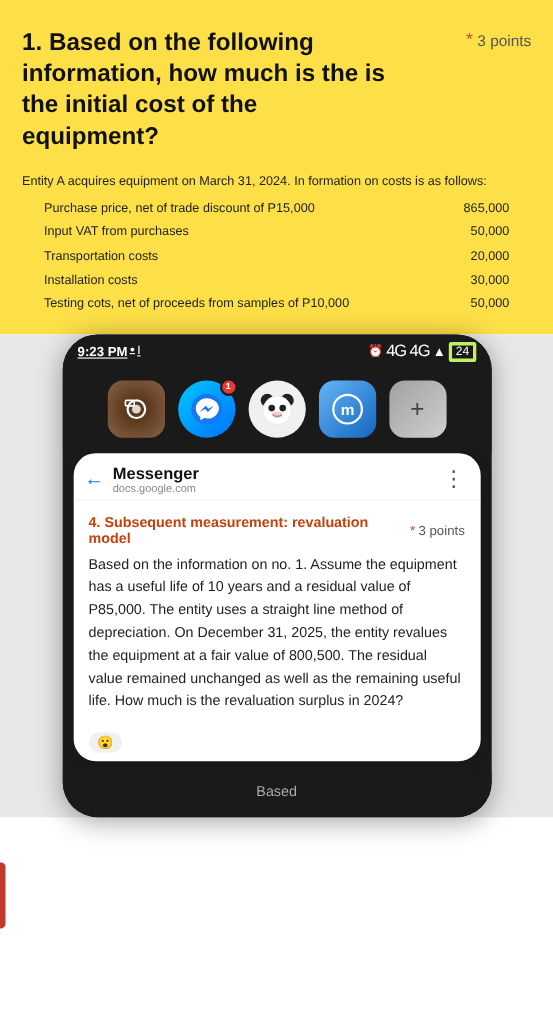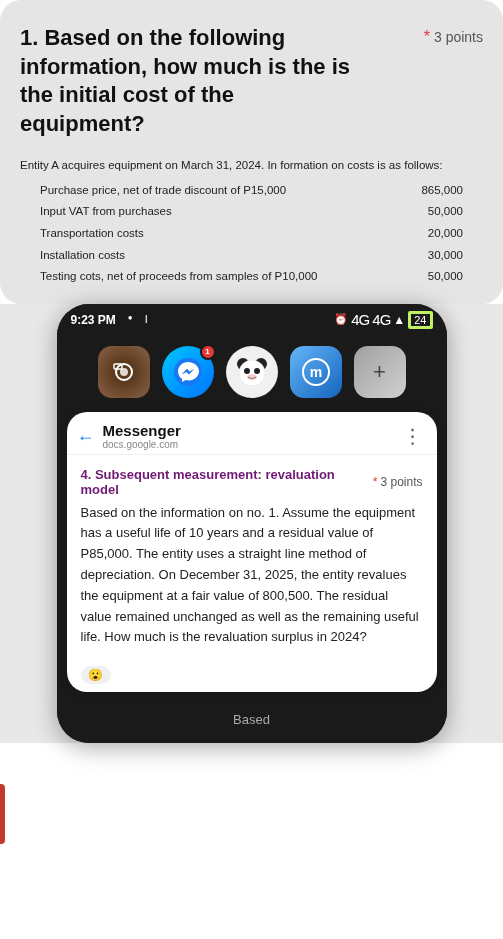--- a/index.html
+++ b/index.html
@@ -7,22 +7,21 @@
       width: 503px;
       min-height: 939px;
       background: #fff;
       font-family: Arial, sans-serif;
       overflow-x: hidden;
     }
 
     
     .question-section {
       padding: 24px 20px 16px 20px;
-      background: #e5e5e5;
-      border-radius: 21px;
+      background: #fde047;
     }
     .question-header {
       display: flex;
       justify-content: space-between;
       align-items: flex-start;
       margin-bottom: 8px;
     }
     .question-title {
       font-size: 22px;
       font-weight: bold;
@@ -111,21 +110,22 @@
     }
     .status-icons {
       display: flex;
       align-items: center;
       gap: 3px;
       font-size: 10px;
     }
     .status-left {
       display: flex;
       align-items: flex-start;
-      gap: 12px;
+      gap: 2px;
+      text-decoration: underline;
     }
 
     
     .app-icons-row {
       background: #1a1a1a;
       display: flex;
       justify-content: center;
       align-items: center;
       gap: 12px;
       padding: 10px 0 14px 0;
@@ -208,21 +208,21 @@
     }
     .message-question-label {
       display: flex;
       align-items: center;
       gap: 8px;
       margin-bottom: 6px;
     }
     .msg-question-title {
       font-size: 13px;
       font-weight: 600;
-      color: #701a75;
+      color: #c2410c;
       flex: 1;
     }
     .msg-points-badge {
       display: flex;
       align-items: center;
       gap: 3px;
       font-size: 12px;
       color: #555;
     }
     .msg-star {

